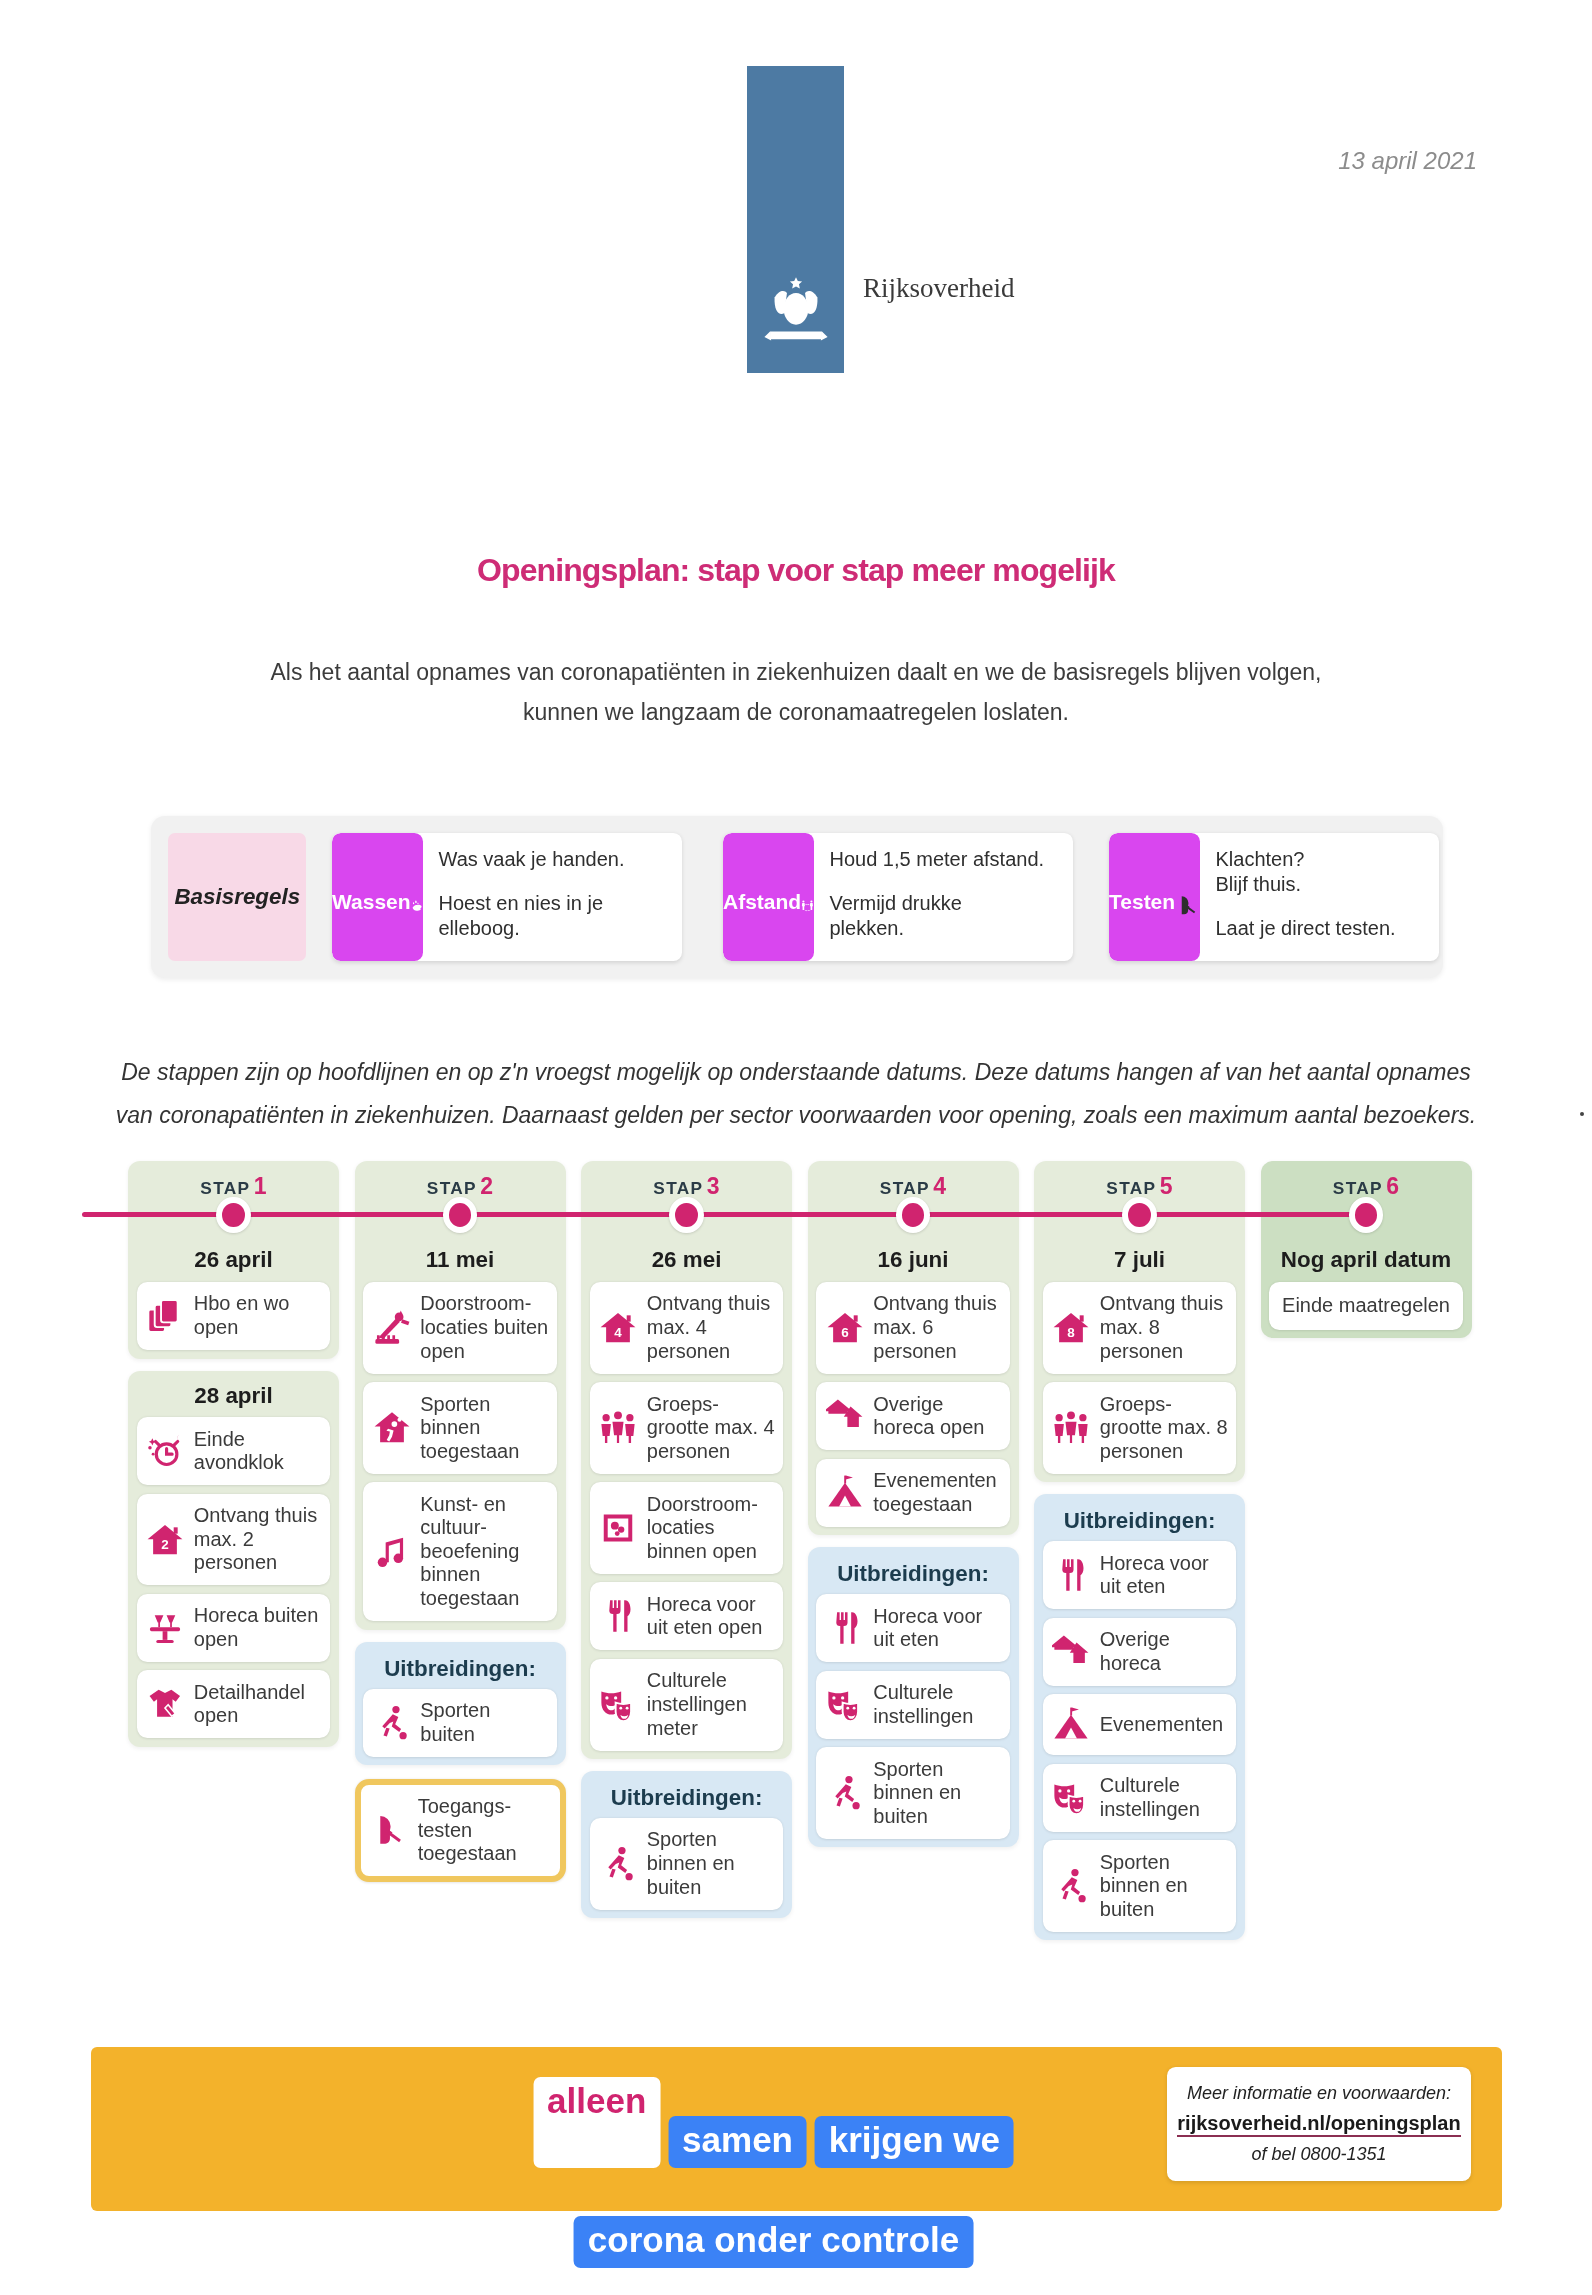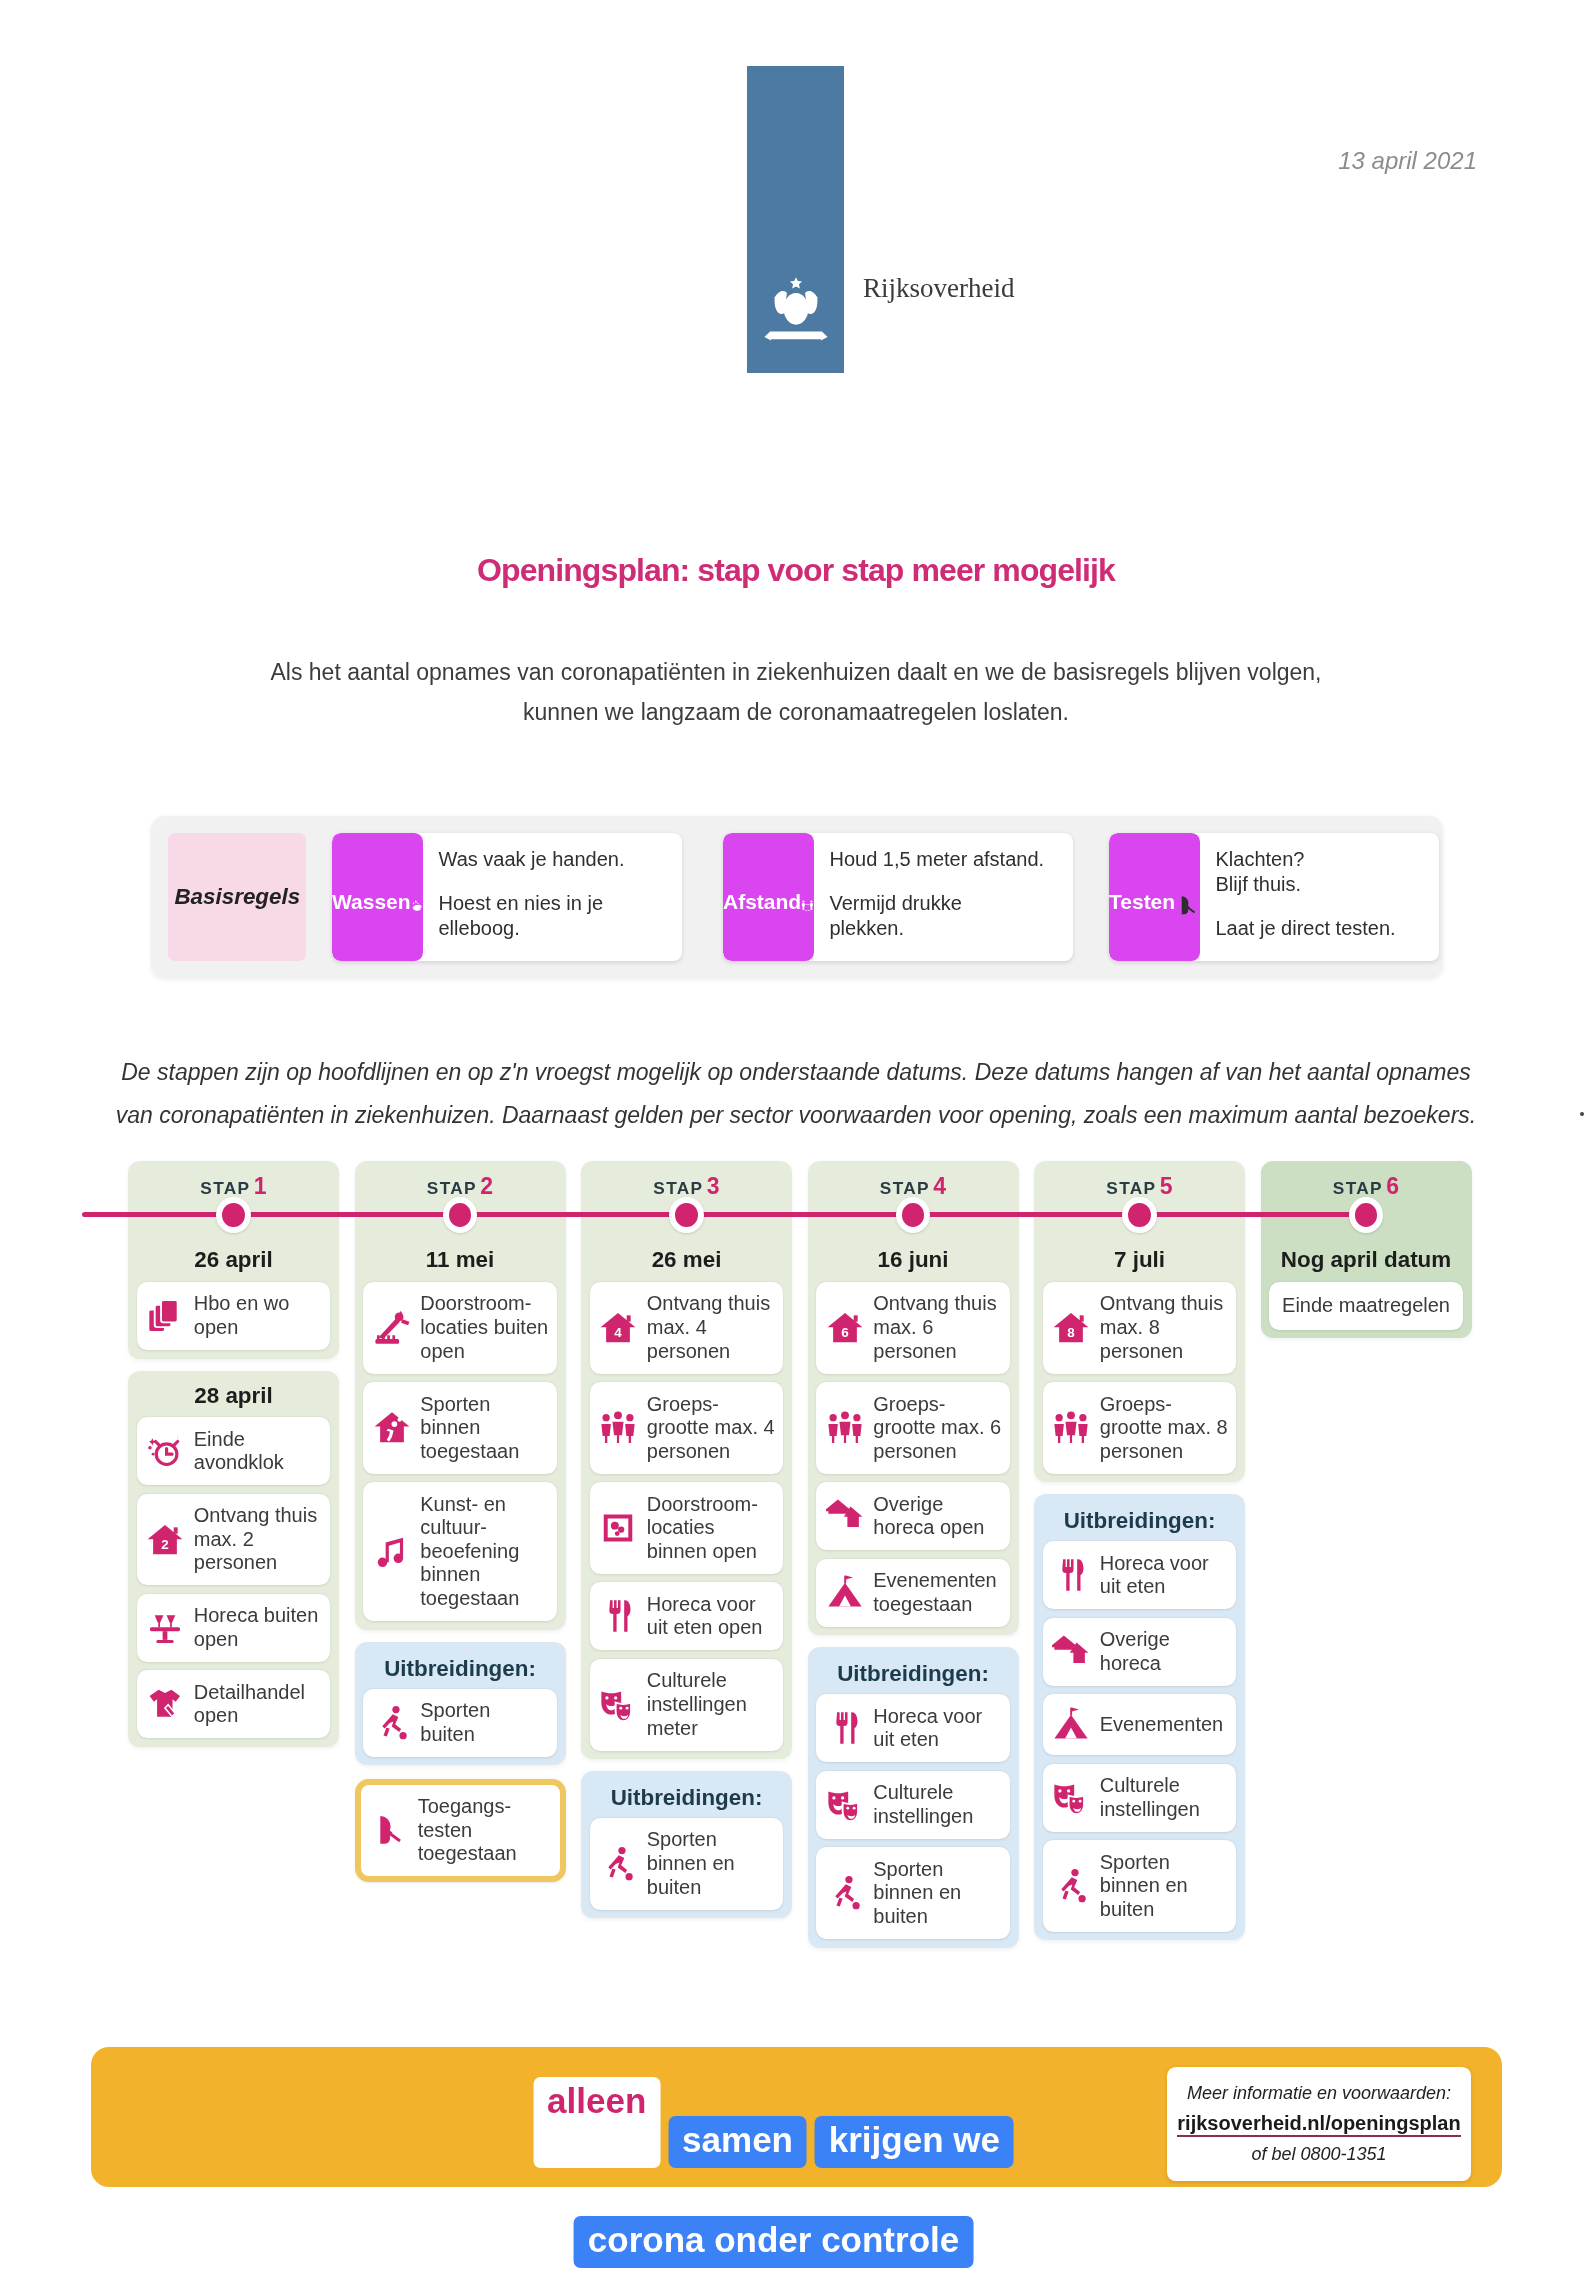--- a/index.html
+++ b/index.html
@@ -63,22 +63,22 @@
   .card{background:#fff;border-radius:10.4px;box-shadow:0 0.9px 2.6px rgba(0,0,0,.10);display:flex;
         align-items:center;padding:10.4px 8.6px;margin-bottom:8.6px;gap:8.6px;}
   .card:last-child{margin-bottom:0;}
   .card .ic{width:40px;height:40px;flex:none;color:#d0246f;display:flex;align-items:center;justify-content:center;}
   .card .ic svg{width:38px;height:38px;}
   .card .lbl{font-size:20px;color:#3b3b3b;line-height:1.18;}
   .card.no-icon{justify-content:center;text-align:center;padding:12px 7px;}
   .card.yellow-border{border:6px solid #f0c75e;border-radius:14px;margin-top:1.7px;}
 
   
-  .footer{position:absolute;left:91px;top:2047px;width:1411px;height:140px;background:#f3b22b;
-          border-radius:18px;}
+  .footer{position:absolute;left:91px;top:2047px;width:1411px;height:164px;background:#f3b22b;
+          border-radius:6px;}
   .slogan{position:absolute;left:calc(50% - 23px);top:30px;transform:translateX(-50%);text-align:center;}
   .slogan-row{display:flex;gap:7.8px;justify-content:center;}
   .sl-box{font-size:35px;font-weight:bold;padding:4.3px 14px 7.8px;border-radius:7px;}
   .sl-dark{background:#3b82f6;color:#fff;margin-top:39px;}
   .sl-light{background:#fff;color:#d0246f;}
   .slogan-row2{margin-top:8.6px;}
   .info-box{position:absolute;left:1076px;top:20px;width:304px;height:114px;background:#fff;border-radius:8.6px;
             box-shadow:0 1.7px 4.3px rgba(0,0,0,.12);display:flex;flex-direction:column;align-items:center;
             justify-content:center;gap:7.8px;}
   .info-line{font-size:18px;font-style:italic;color:#222;}
@@ -433,33 +433,20 @@
             </div>
             <div class="card">
               <span class="ic">
                 <svg viewBox="0 0 48 48">
                   <path fill="currentColor" d="M24 5 2 23h7v19h30V23h7z"></path>
                   <rect x="35" y="8" width="5" height="8" fill="currentColor"></rect>
                   <text x="24" y="35" font-size="17" font-weight="bold" fill="#fff" text-anchor="middle" font-family="sans-serif">6</text>
                 </svg>
               </span>
               <span class="lbl">Ontvang thuis max. 6 personen</span>
-            </div>
-            <div class="card">
-              <span class="ic">
-                <svg viewBox="0 0 48 48">
-                  <g fill="currentColor">
-                    <circle cx="9" cy="11" r="4.6"></circle>
-                    <circle cx="24" cy="8" r="5"></circle>
-                    <circle cx="39" cy="11" r="4.6"></circle>
-                    <path d="M3 19h12l-1.6 15H10.5v9h-3v-9H4.6zM17 16h14l-2 17h-3.6v10h-2.8V33H19zM33 19h12l-1.6 15H40.5v9h-3v-9H34.6z"></path>
-                  </g>
-                </svg>
-              </span>
-              <span class="lbl">Groeps-grootte max. 6 personen</span>
             </div>
             <div class="card">
               <span class="ic">
                 <svg viewBox="0 0 48 48">
                   <g fill="currentColor">
                     <path d="M31 12l15 13h-4.5v13H27V25h-4.5z"></path>
                     <path d="M15 3l18 15h-6v3H3v-3H-3z"></path>
                   </g>
                   <g fill="#fff">
                     <path d="M10 22h11l-3.8 7.5h-3.4zM14.5 29.5h2v5h-2zM11.5 34.5h8v2.3h-8z"></path>

